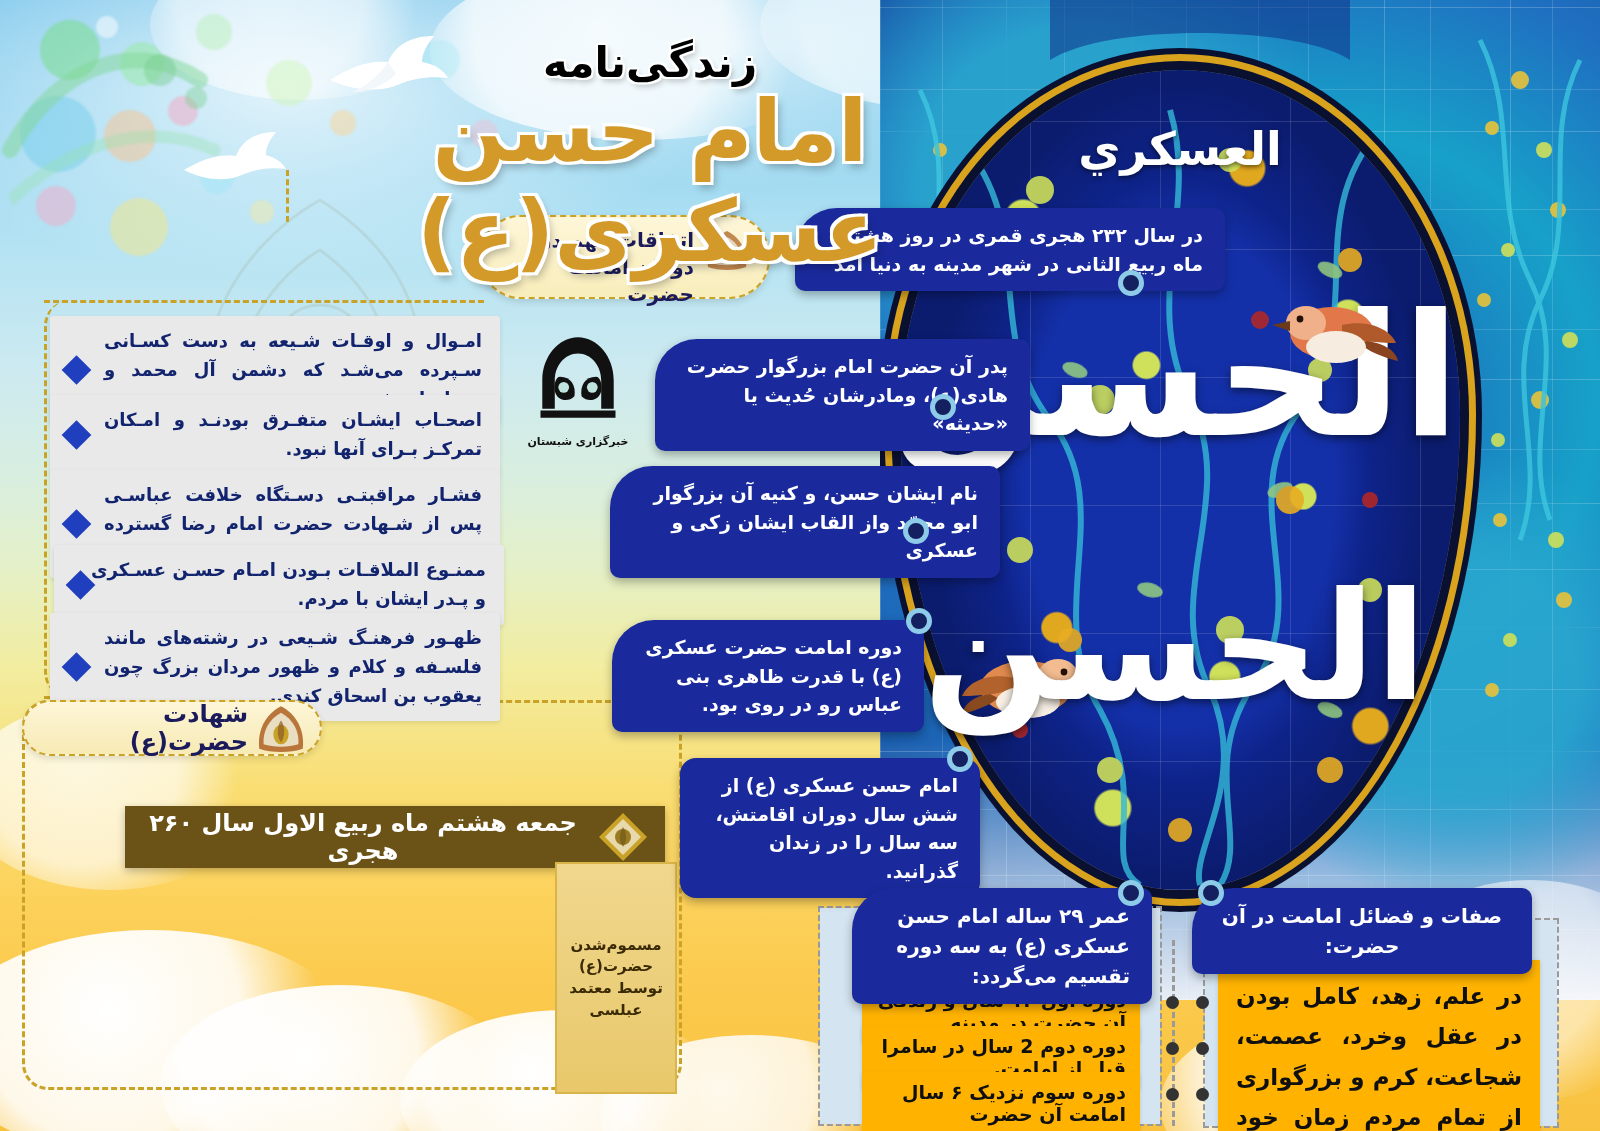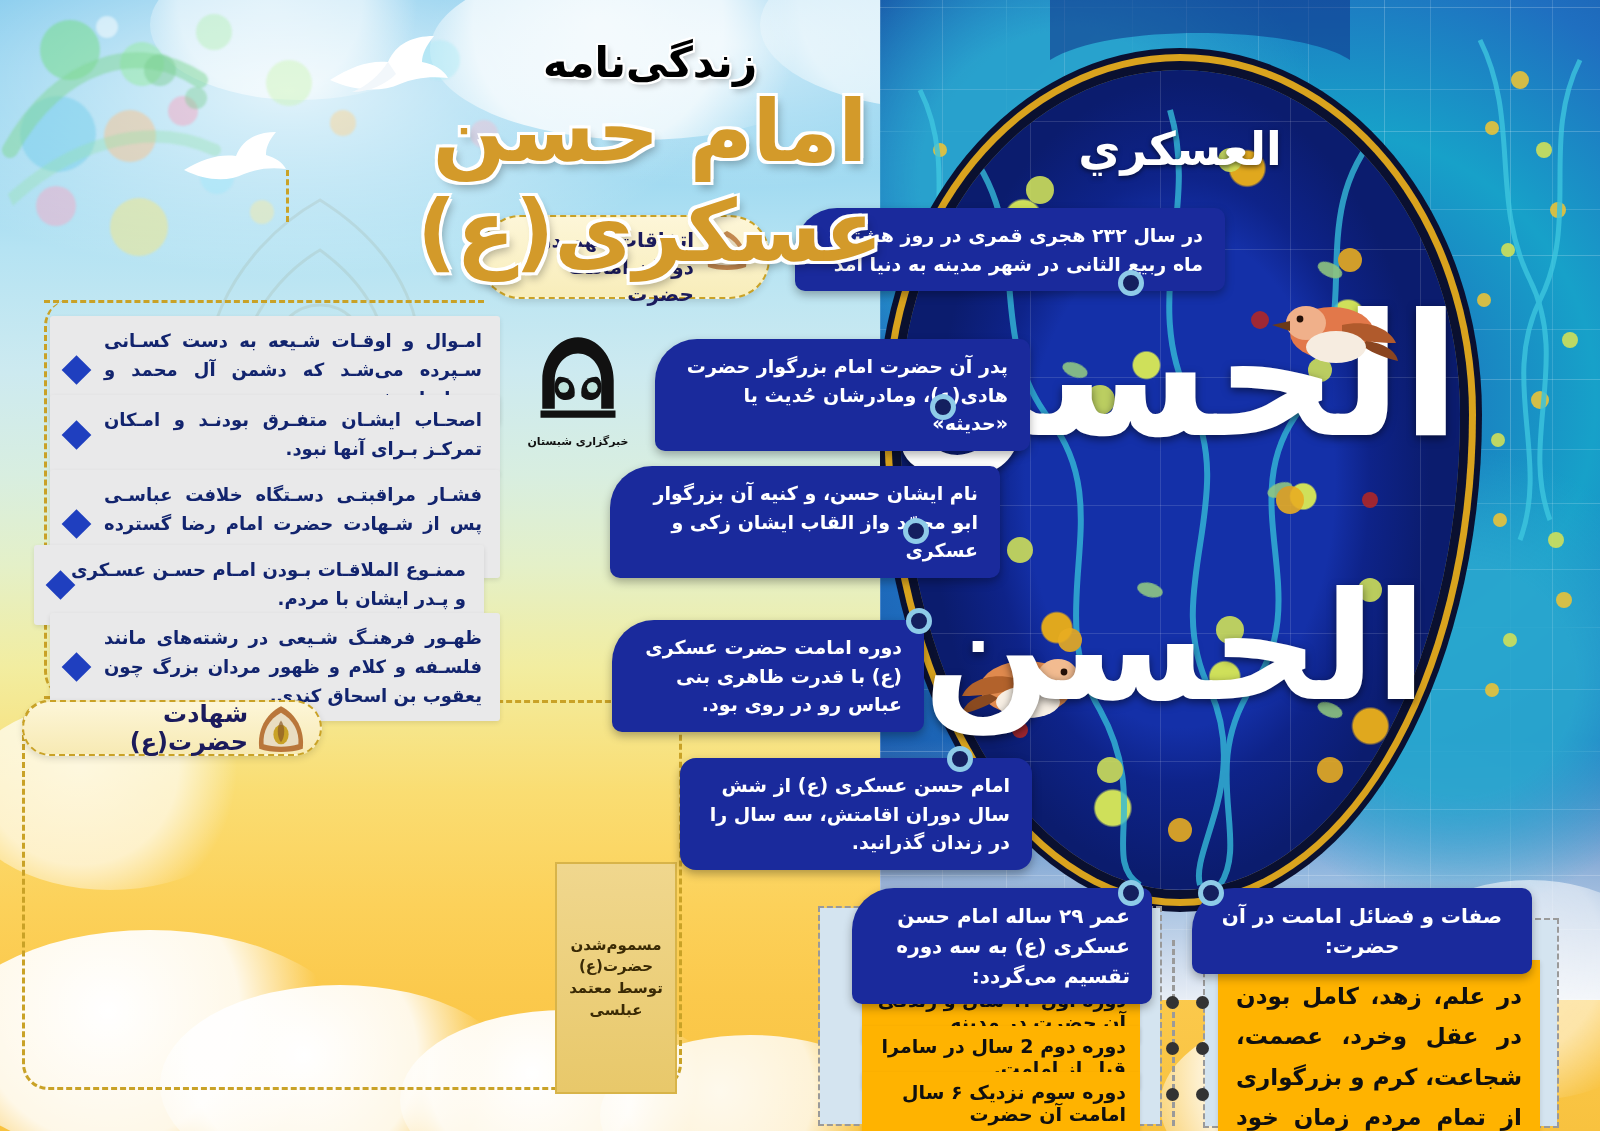--- a/index.html
+++ b/index.html
@@ -500,39 +500,48 @@
     <span>امـوال و اوقـات شـیعه به دست کسـانی سـپرده می‌شـد که دشمن آل محمد و جریانهای شیعی بودند.</span>
   </div>
   <div class="grey-row fa" style="left:50px;top:395px;width:450px;">
     <span class="dia"></span>
     <span>اصحـاب ایشـان متفـرق بودنـد و امـکان تمرکـز بـرای آنها نبود.</span>
   </div>
   <div class="grey-row fa" style="left:50px;top:470px;width:450px;">
     <span class="dia"></span>
     <span>فشـار مراقبتـی دسـتگاه خلافت عباسـی پس از شـهادت حضرت امام رضا گسترده بود.</span>
   </div>
-  <div class="grey-row fa" style="left:34px;top:545px;width:450px;padding-left:37px;">
+  <div class="grey-row fa" style="left:54px;top:545px;width:450px;padding-left:37px;">
     <span class="dia"></span>
     <span>ممنـوع الملاقـات بـودن امـام حسـن عسـکری و پـدر ایشان با مردم.</span>
   </div>
   <div class="grey-row fa" style="left:50px;top:613px;width:450px;">
     <span class="dia"></span>
     <span>ظهـور فرهنـگ شـیعی در رشته‌های مانند فلسـفه و کلام و ظهور مردان بزرگ چون یعقوب بن اسحاق کندی.</span>
   </div>
 
   <div class="shahadat">
     <svg class="orn-fan" viewBox="0 0 46 46" style="width:50px;height:50px;flex:0 0 50px">
       <path d="M23,3 C37,10 45,25 43,42 C32,46 14,46 3,42 C1,25 9,10 23,3 Z" fill="#b9763a"></path>
       <path d="M23,9 C34,15 40,26 39,38 C30,41 16,41 7,38 C6,26 12,15 23,9 Z" fill="#e9ddc2"></path>
       <ellipse cx="23" cy="29" rx="7" ry="9" fill="#c9a227"></ellipse>
       <path d="M23,16 C27,21 27,31 23,36 C19,31 19,21 23,16 Z" fill="#8a5a28" opacity=".7"></path>
     </svg>
     <div class="cap-text fa">شهادت حضرت(ع)</div>
   </div>
 
+  <div class="brown-bar">
+    <svg style="width:52px;height:52px;flex:0 0 52px" viewBox="0 0 52 52">
+      <path d="M26,2 L50,26 L26,50 L2,26 Z" fill="#c9a227"></path>
+      <path d="M26,8 L44,26 L26,44 L8,26 Z" fill="#e7d9ab"></path>
+      <circle cx="26" cy="26" r="8" fill="#9a7a22"></circle>
+      <path d="M26,16 C30,21 30,31 26,36 C22,31 22,21 26,16 Z" fill="#6b5318" opacity=".6"></path>
+    </svg>
+    <div class="bar-text fa">جمعه هشتم ماه ربیع الاول سال ۲۶۰ هجری</div>
+  </div>
 
   <div class="v-label">
     <div class="vt fa">مسموم‌شدن حضرت(ع) توسط معتمد عبلسی</div>
   </div>
 
 
   <div class="blue-box l-round fa" style="left:795px;top:208px;width:430px;">
     <span>در سال ۲۳۲ هجری قمری در روز هشتم ماه ربیع الثانی در شهر مدینه به دنیا آمد</span>
   </div>
   <div class="dot-knob" style="left:1118px;top:270px;"></div>
@@ -545,21 +554,21 @@
   <div class="blue-box l-round fa" style="left:610px;top:466px;width:390px;">
     <span>نام ایشان حسن، و کنیه آن بزرگوار ابو محمّد واز القاب ایشان زکی و عسکری</span>
   </div>
   <div class="dot-knob" style="left:903px;top:518px;"></div>
 
   <div class="blue-box l-round fa" style="left:612px;top:620px;width:312px;">
     <span>دوره امامت حضرت عسکری (ع) با قدرت ظاهری بنی عباس رو در روی بود.</span>
   </div>
   <div class="dot-knob" style="left:906px;top:608px;"></div>
 
-  <div class="blue-box l-round fa" style="left:680px;top:758px;width:352px;border-radius:16px;">
+  <div class="blue-box l-round fa" style="left:680px;top:758px;width:300px;border-radius:16px;">
     <span>امام حسن عسکری (ع) از شش سال دوران اقامتش، سه سال را در زندان گذرانید.</span>
   </div>
   <div class="dot-knob" style="left:947px;top:746px;"></div>
 
   <div class="lt-panel" style="left:820px;top:908px;width:340px;height:216px;"></div>
   <div class="dash-frame" style="left:818px;top:906px;width:344px;height:220px;border-color:#9a9a9a;"></div>
 
   <div class="blue-box l-round fa" style="left:852px;top:888px;width:300px;font-size:20px;">
     <span>عمر ۲۹ ساله امام حسن عسکری (ع) به سه دوره تقسیم می‌گردد:</span>
   </div>

